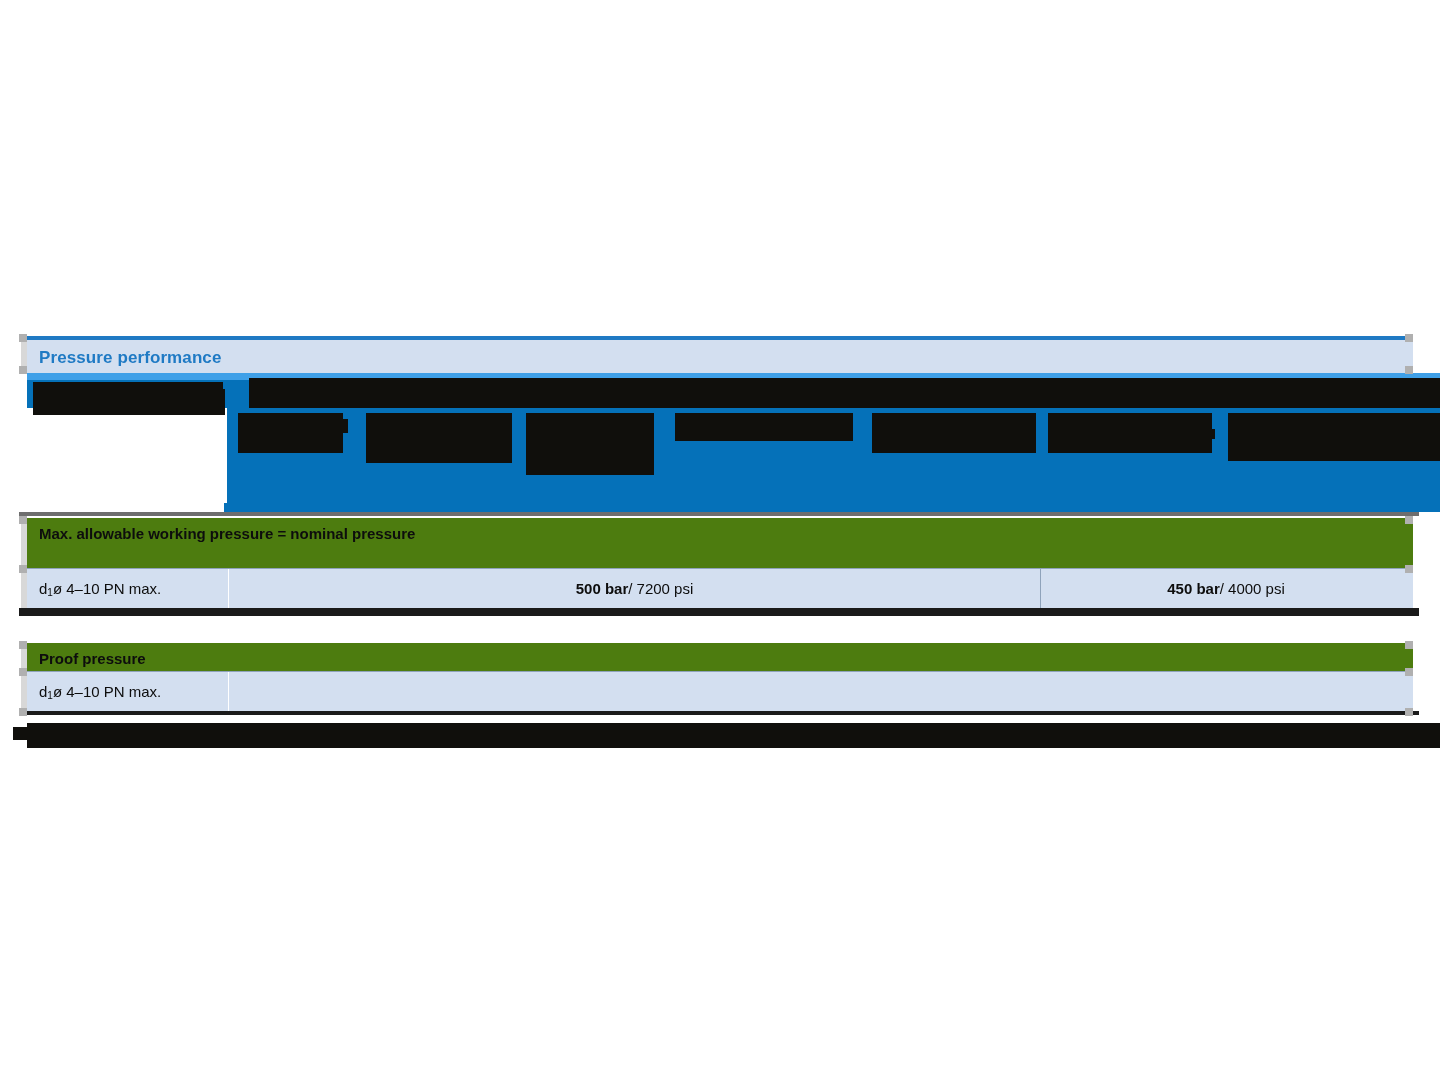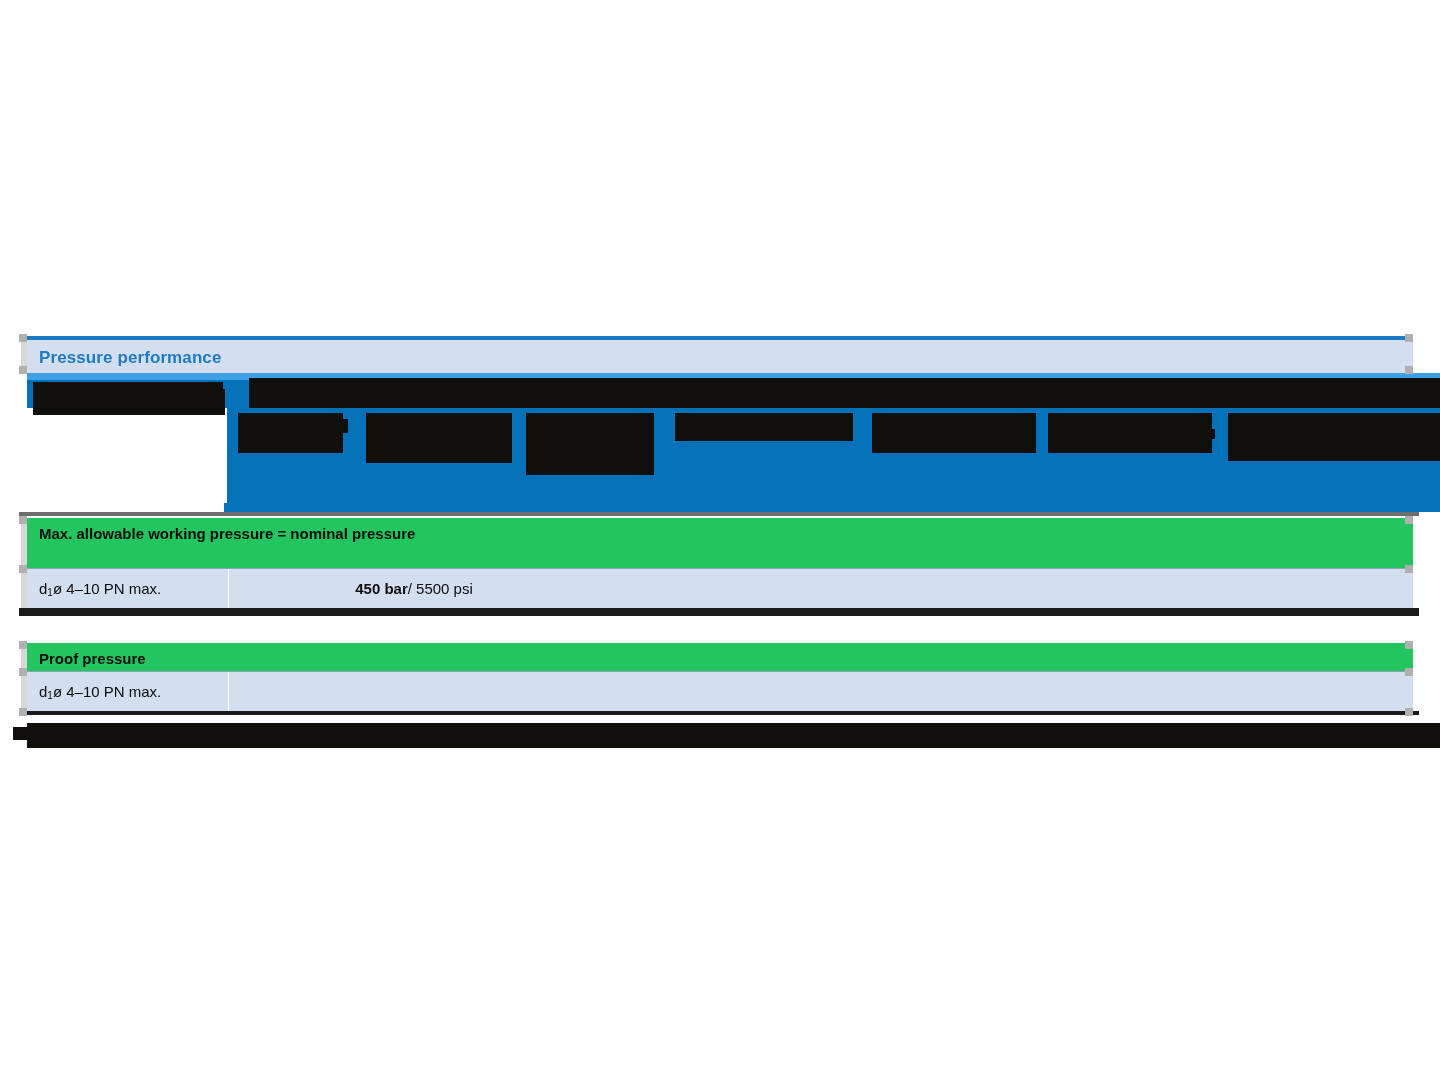--- a/index.html
+++ b/index.html
@@ -99,21 +99,21 @@
     background: #d3dff0;
     z-index: 3;
   }
   .dt-head {
     position: relative;
     box-sizing: border-box;
     font-size: 15px;
     font-weight: bold;
     color: #0d0d0d;
     padding: 7px 0 0 12px;
-    background: #22c55e;
+    background: #4d7c0f;
   }
   .dt-row {
     position: relative;
     display: flex;
     box-sizing: border-box;
     background: #d3dff0;
     border-top: 1px solid #8fa3bb;
   }
   .dt-cell {
     box-sizing: border-box;
@@ -213,23 +213,27 @@
 <div class="rule-gray" style="left:19px; top:512px; width:1400px; height:4px;"></div>
 
 <div class="data-table" style="top:518px; height:90px;">
   <div class="dt-head" style="height:50px;">Max. allowable working pressure = nominal pressure</div>
   <div class="dt-row" style="height:40px;">
     <div class="dt-cell cell-label">
       <span>d</span>
         <sub>1</sub>
         <span> ø   4–10   PN max.</span>
     </div>
+    <div class="dt-cell cell-val cell-val-wide">
+      <span class="bold">500 bar</span>
+        <span> / 7200 psi</span>
+    </div>
     <div class="dt-cell cell-val cell-val-narrow">
       <span class="bold">450 bar</span>
-        <span> / 5500 psi</span>
+        <span> / 4000 psi</span>
     </div>
   </div>
 </div>
 <div class="handle" style="left:19px; top:516px;"></div>
 <div class="handle" style="left:1405px; top:516px;"></div>
 <div class="handle" style="left:19px; top:565px;"></div>
 <div class="handle" style="left:1405px; top:565px;"></div>
 <div class="edge-gray-v" style="left:21px; top:521px; height:44px;"></div>
 <div class="edge-gray-v" style="left:1407px; top:521px; height:44px;"></div>
 <div class="edge-gray-v" style="left:21px; top:572px; height:36px;"></div>

